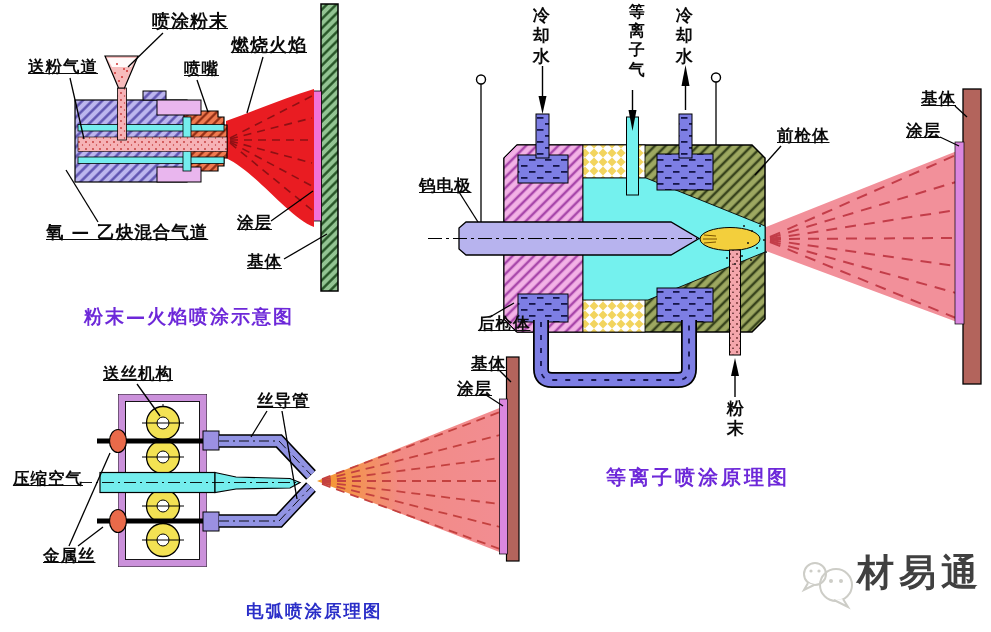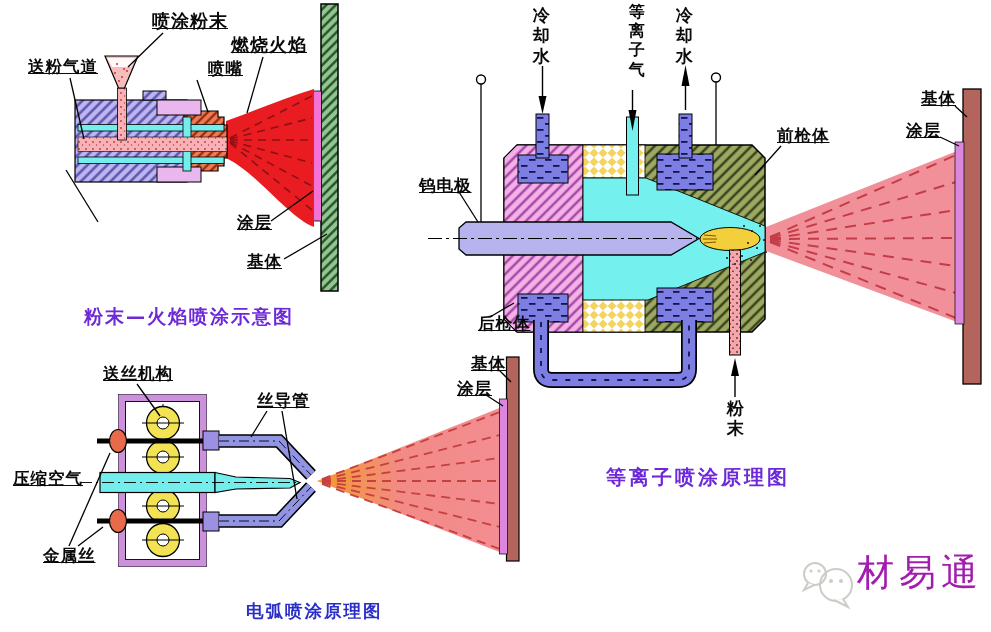--- a/index.html
+++ b/index.html
@@ -16,21 +16,21 @@
     position:absolute;font-size:16.5px;font-weight:bold;color:#0a0a0a;
     width:1.1em;line-height:1.2;word-break:break-all;text-align:center;letter-spacing:0;
   }
   .dtitle{
     position:absolute;font-weight:bold;white-space:nowrap;letter-spacing:2px;
   }
   .watermark{
     position:absolute;left:795px;top:554px;display:flex;align-items:center;gap:6px;
   }
   .watermark .wm-text{
-    font-size:37px;color:#a21caf;letter-spacing:5px;font-weight:normal;line-height:1;
+    font-size:37px;color:#404040;letter-spacing:5px;font-weight:bold;line-height:1;
   }
 </style>
 </head>
 <body>
 
 <div class="canvas">
 
 <svg class="art" width="991" height="632" viewBox="0 0 991 632">
   <defs>
     <pattern id="patLav" width="7" height="7" patternUnits="userSpaceOnUse" patternTransform="rotate(45)">
@@ -282,24 +282,25 @@
       <circle cx="811" cy="571" r="1.6"></circle>
           <circle cx="819" cy="571" r="1.6"></circle>
       <circle cx="831" cy="581" r="2"></circle>
           <circle cx="841" cy="581" r="2"></circle>
     </g>
   </g>
 </svg>
 
 <div class="lbl" style="left:152px;top:11px;font-size:18px;">喷涂粉末</div>
 <div class="lbl" style="left:28px;top:58px;">送粉气道</div>
-<div class="lbl" style="left:184px;top:60px;margin-left:24px;">喷嘴</div>
+<div class="lbl" style="left:184px;top:60px;">喷嘴</div>
 <div class="lbl" style="left:231px;top:35px;font-size:18px;">燃烧火焰</div>
 <div class="lbl" style="left:237px;top:214px;">涂层</div>
 <div class="lbl" style="left:247px;top:253px;">基体</div>
+<div class="lbl" style="left:46px;top:223px;font-size:17.5px;">氧 — 乙炔混合气道</div>
 <div class="dtitle" style="left:84px;top:304px;font-size:19px;color:#6d28d9;">粉末—火焰喷涂示意图</div>
 
 <div class="vlbl" style="left:532px;top:5px;font-size:17px;">冷却水</div>
 <div class="vlbl" style="left:628px;top:2px;font-size:16px;">等离子气</div>
 <div class="vlbl" style="left:675px;top:5px;font-size:17px;">冷却水</div>
 <div class="lbl" style="left:419px;top:177px;">钨电极</div>
 <div class="lbl" style="left:777px;top:127px;">前枪体</div>
 <div class="lbl" style="left:438px;top:315px;margin-left:40px;">后枪体</div>
 <div class="lbl" style="left:921px;top:90px;">基体</div>
 <div class="lbl" style="left:906px;top:122px;">涂层</div>

